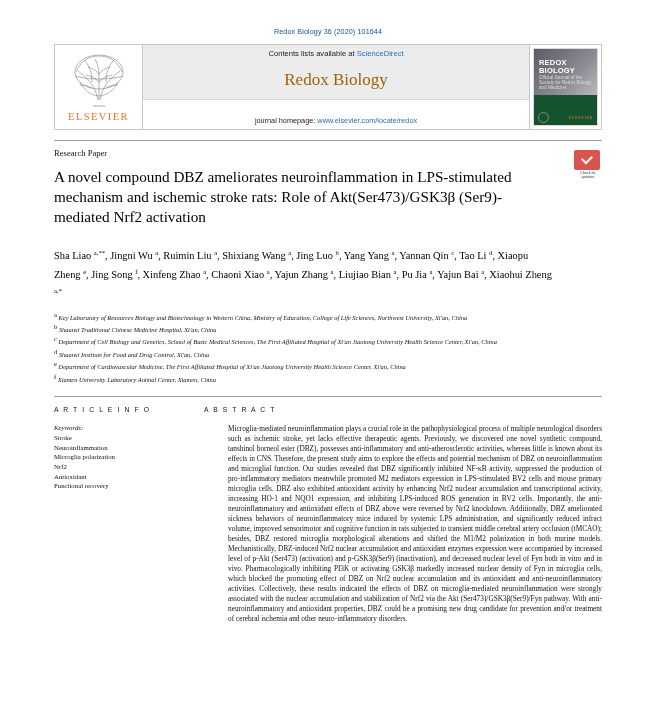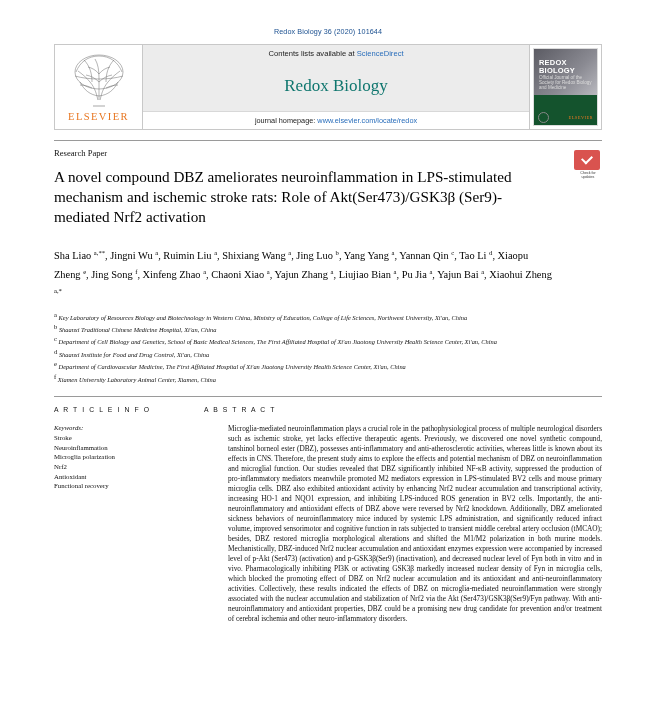--- a/index.html
+++ b/index.html
@@ -74,28 +74,28 @@
   }
   .mh-row-top a { color: #2a6ebb; text-decoration: none; }
   .mh-title {
     flex: 1;
     background: #ececec;
     display: flex;
     align-items: center;
     justify-content: center;
     font-family: "Liberation Serif", serif;
     font-size: 17px;
-    color: #0f766e;
+    color: #a16207;
   }
   .mh-row-bot {
     text-align: center;
     font-family: "Liberation Sans", sans-serif;
     font-size: 7.3px;
     color: #222;
-    padding: 4px 0 4px 0;
+    padding: 16px 0 4px 0;
     background: #fff;
     border-top: 1px solid #d8d8d8;
   }
   .mh-row-bot a { color: #2a6ebb; text-decoration: none; }
   .mh-right {
     width: 72px;
     border-left: 1px solid #c8c8c8;
     background: #fff;
     padding: 3px;
     box-sizing: border-box;

